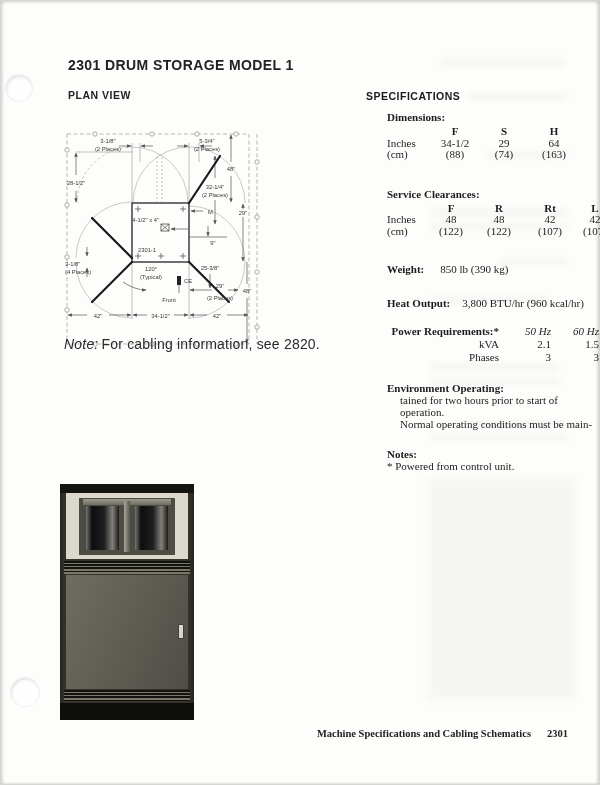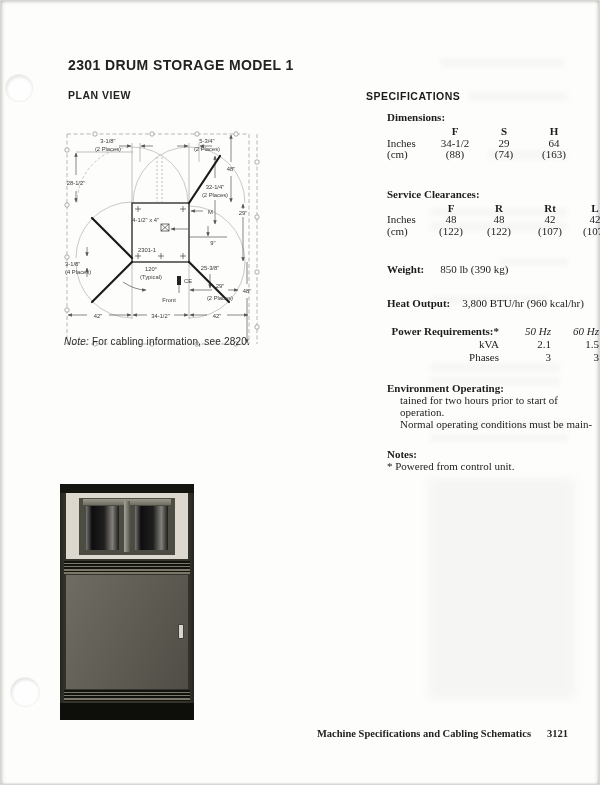--- a/index.html
+++ b/index.html
@@ -28,21 +28,21 @@
     position:absolute;left:68px;top:89px;
     font-size:10.5px;font-weight:bold;letter-spacing:.5px;color:#222;
   }
   .specs-heading{
     position:absolute;left:366px;top:90px;
     font-size:10.5px;font-weight:bold;letter-spacing:.5px;color:#1a1a1a;
   }
   
   .plan-svg{position:absolute;left:57px;top:112px;width:210px;height:246px;}
   .plan-svg text{font-family:"Liberation Sans",sans-serif;font-size:5.8px;fill:#3a3a3a;}
-  .note-line{position:absolute;left:64px;top:336px;font-size:10px;color:#2a2a2a;letter-spacing:.2px;}
+  .note-line{position:absolute;left:64px;top:336px;font-size:14px;color:#2a2a2a;letter-spacing:.2px;}
   .note-line i{margin-right:3px;}
   
   .specs{
     position:absolute;left:387px;top:111px;width:214px;
     font-family:Liberation Serif, serif;font-size:11px;color:#1c1c1c;line-height:12px;
   }
   .specs .sec-head{font-weight:bold;}
   .dim-grid{display:grid;grid-template-columns:42px 52px 46px 54px;margin-top:3px;row-gap:0;}
   .svc-grid{display:grid;grid-template-columns:42px 44px 52px 50px 40px;margin-top:3px;}
   .dim-grid span,.svc-grid span{display:block;text-align:center;line-height:11.5px;}
@@ -330,16 +330,16 @@
       <div class="grille grille-1"></div>
       <div class="door">
         <div class="handle"></div>
       </div>
       <div class="grille grille-2"></div>
       <div class="cab-base"></div>
     </div>
   </div>
 
   <div class="footer">
-    <span>Machine Specifications and Cabling Schematics</span><span class="pgnum">3121</span>
+    <span>Machine Specifications and Cabling Schematics</span><span class="pgnum">2301</span>
   </div>
 
 </div>
 
 </body></html>

